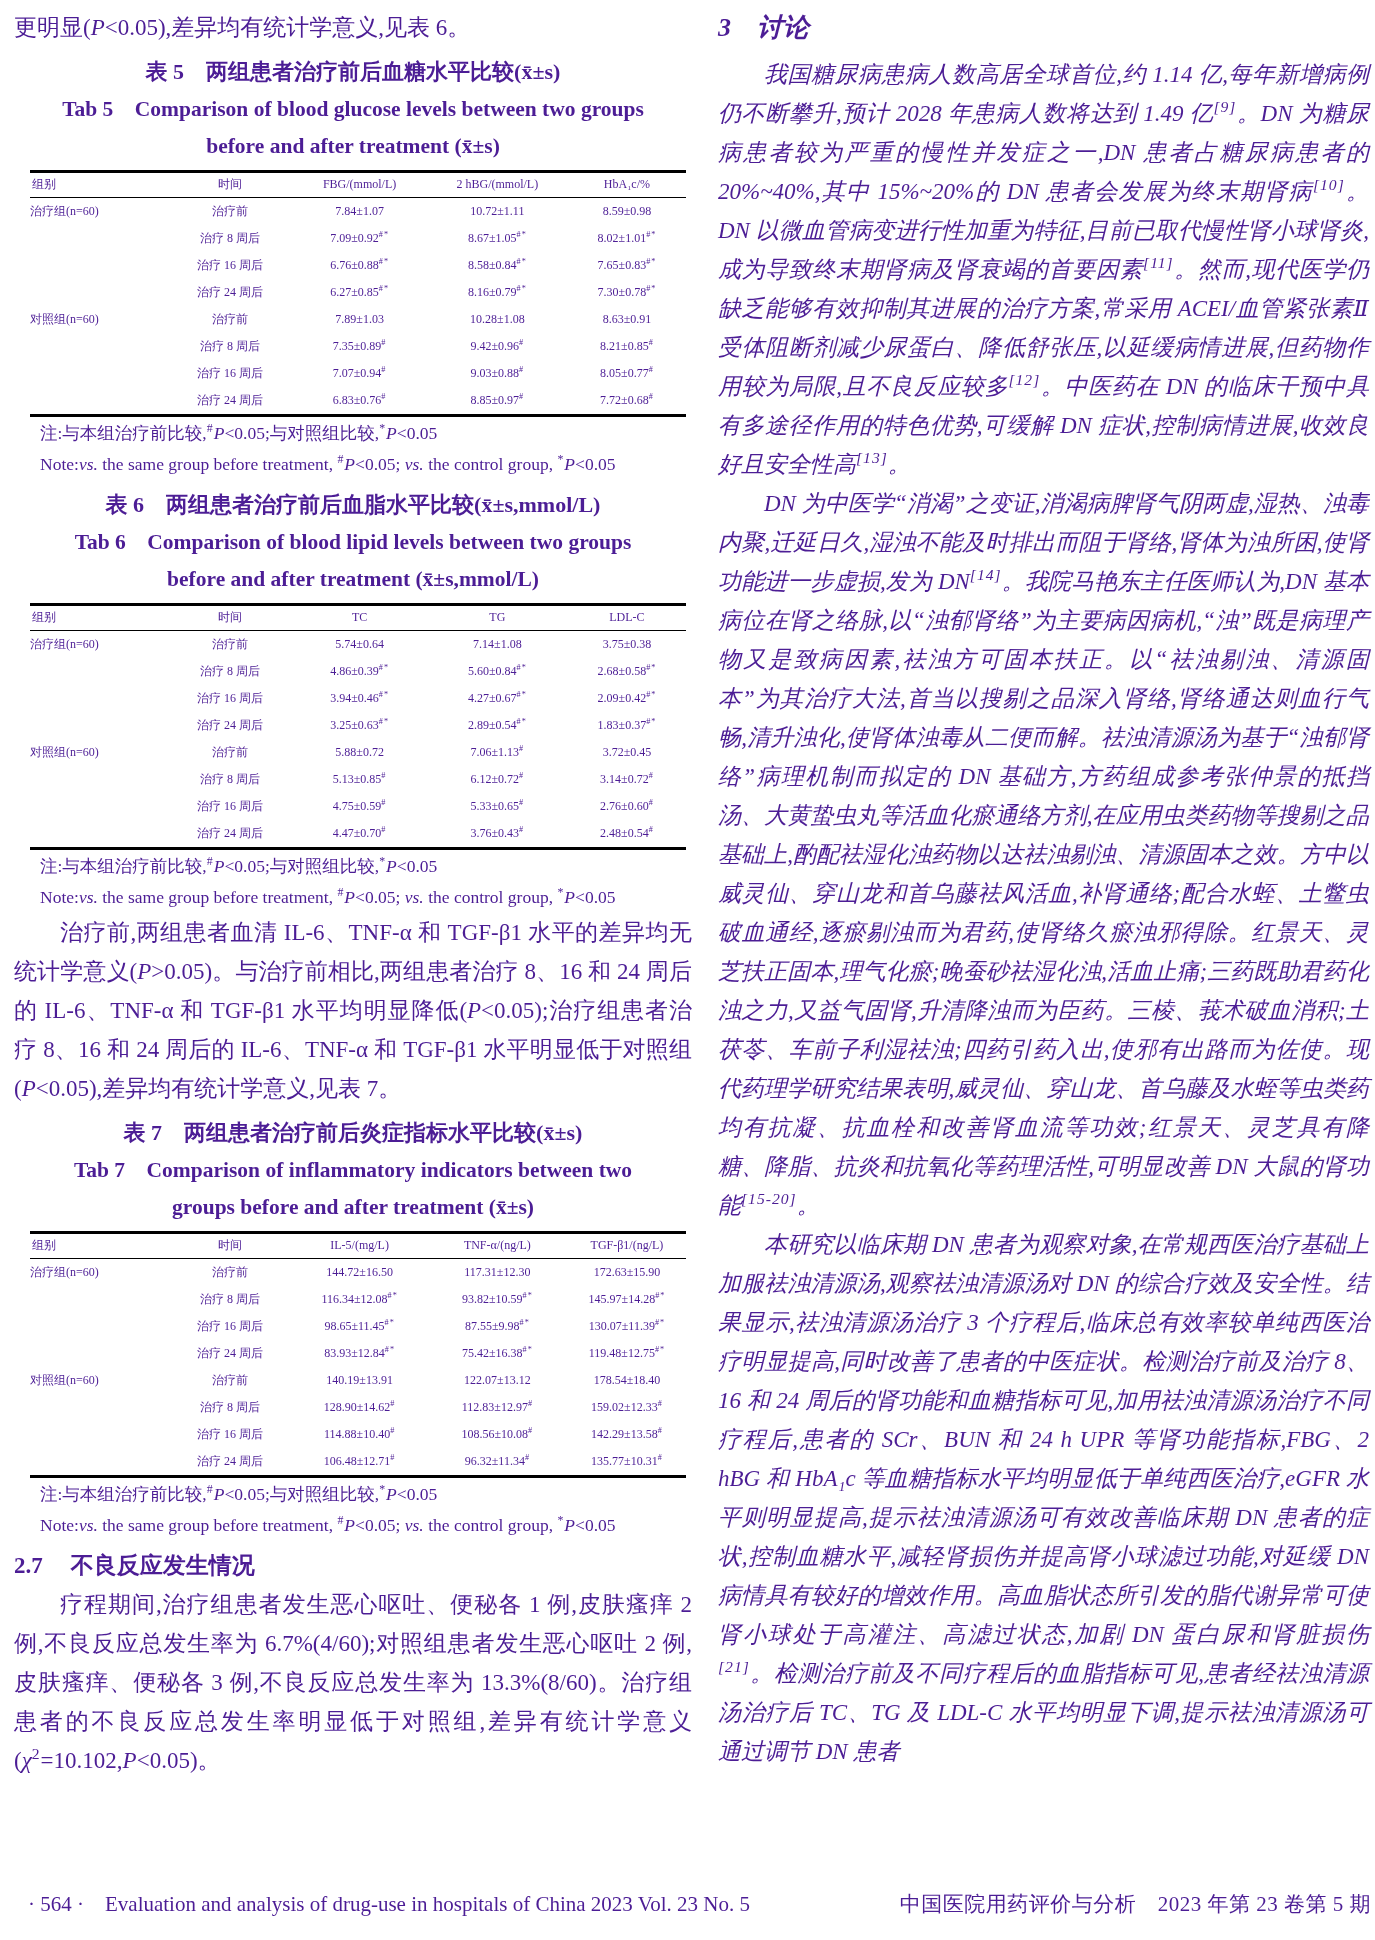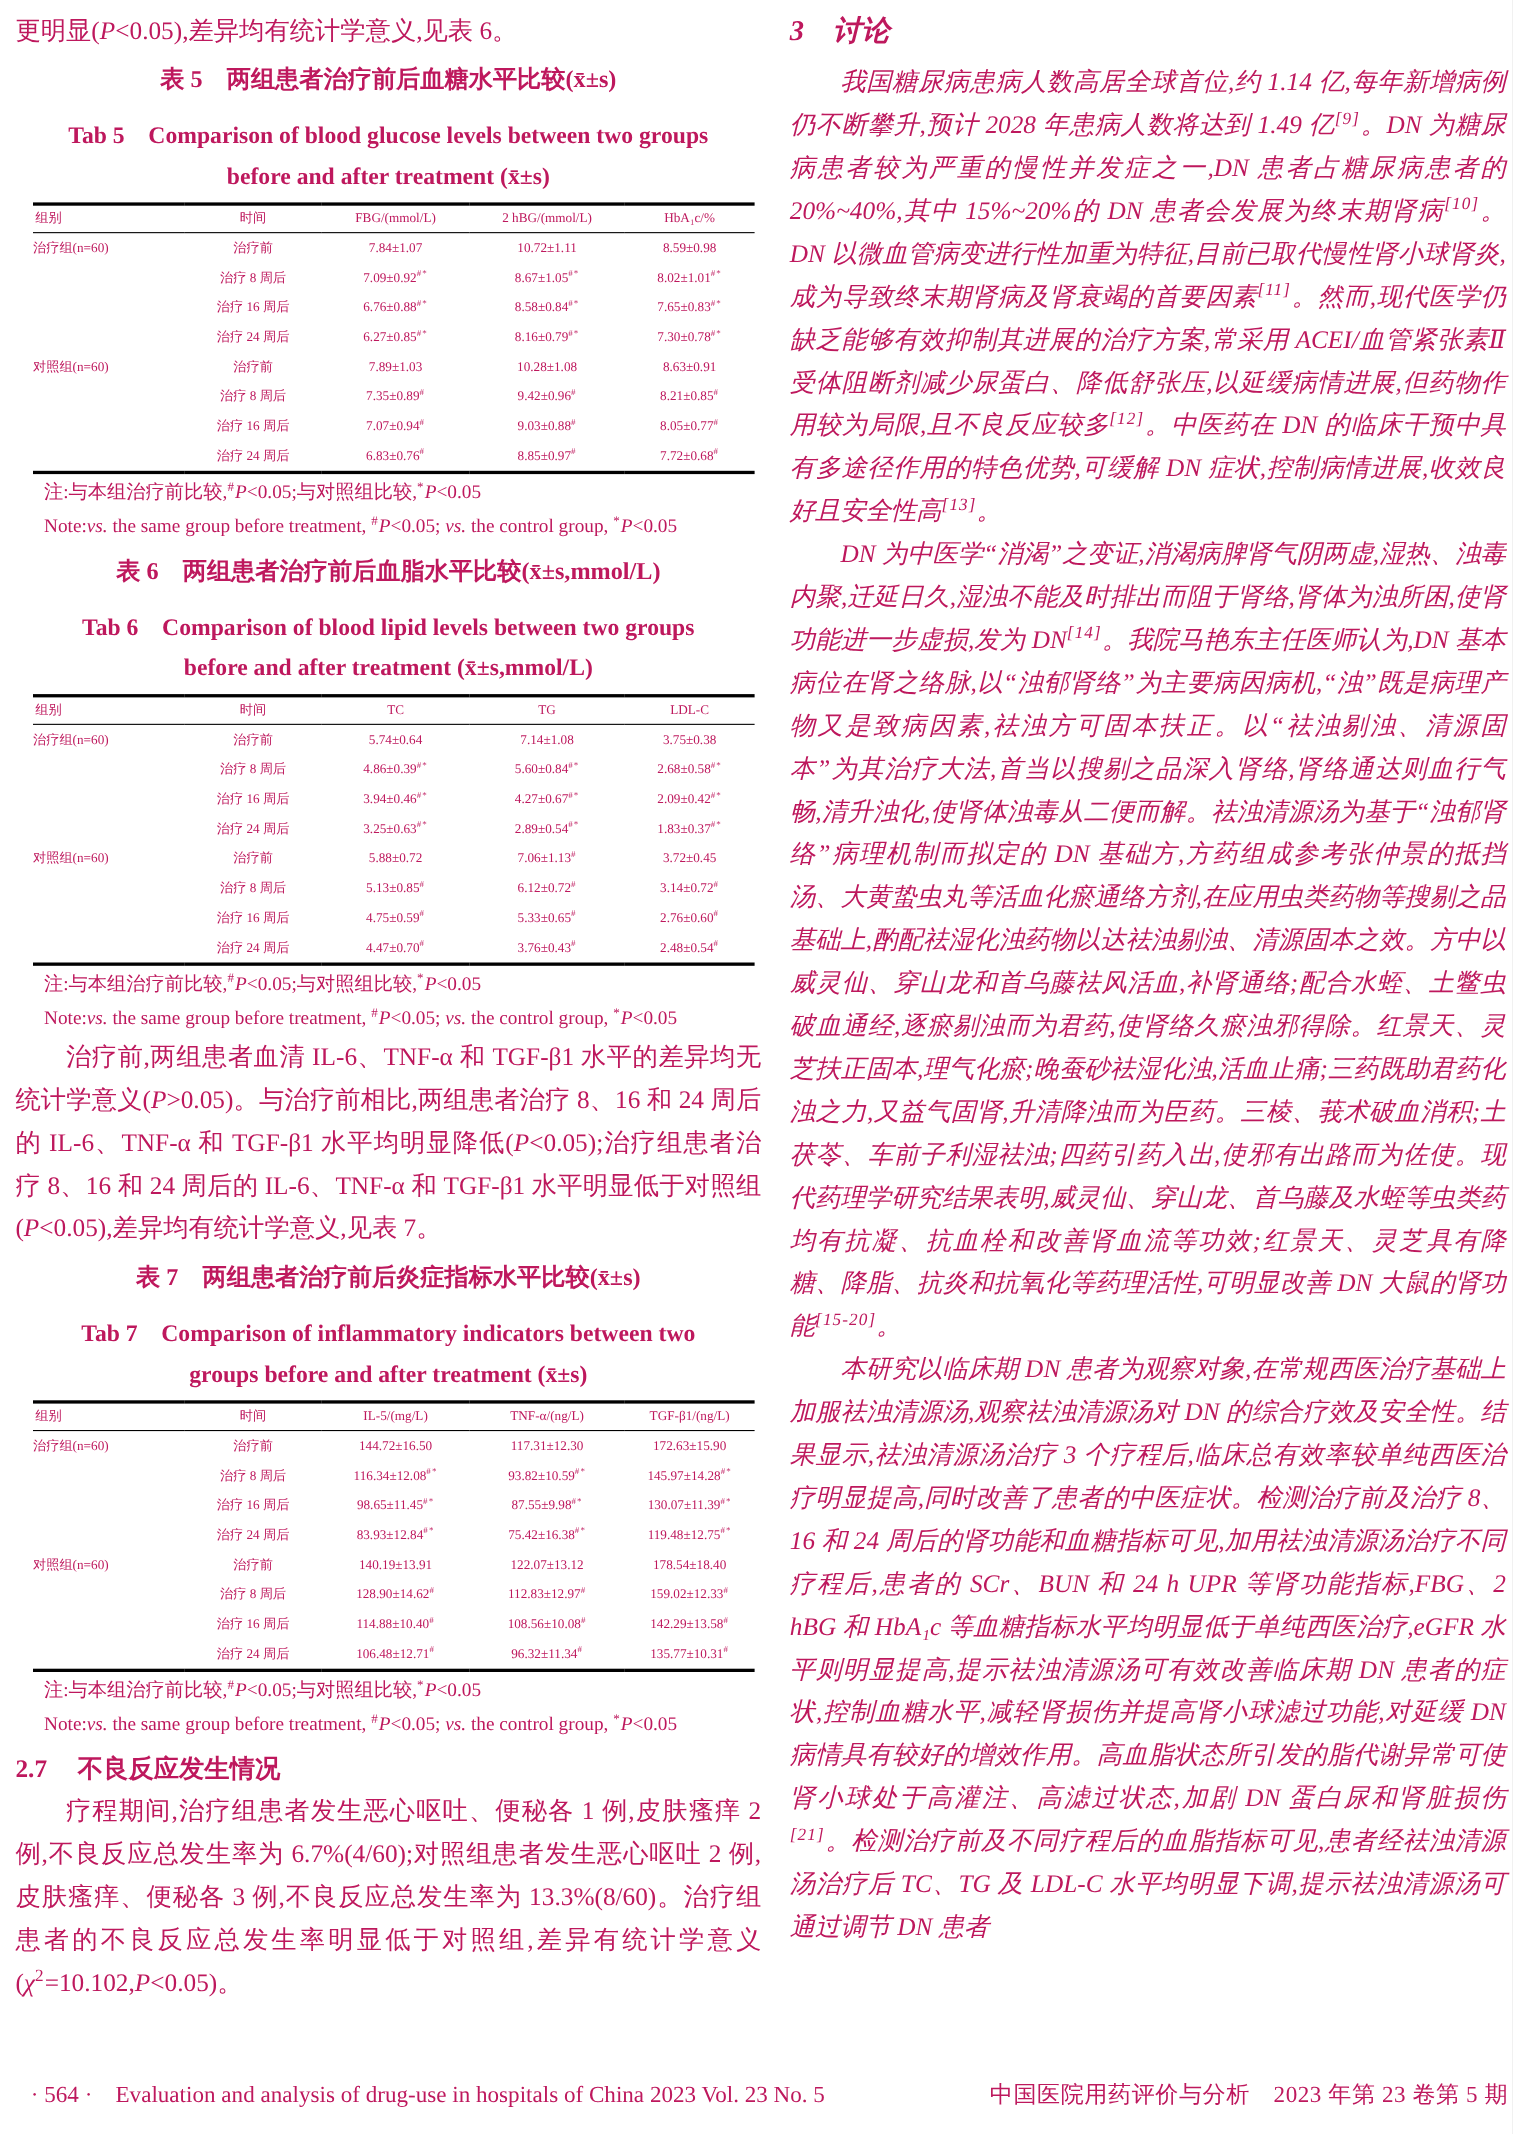--- a/index.html
+++ b/index.html
@@ -2,21 +2,21 @@
 <html><head>
 <meta charset="utf-8">
 <style>
   html, body { margin: 0; padding: 0; background: #e8e8e8; }
   .page {
     position: relative;
     width: 1375px;
     height: 1940px;
     margin: 0 auto;
     background: #ffffff;
-    color: #be185d;
+    color: #4c1d95;
     font-family: "Liberation Serif", "DejaVu Serif", serif;
     box-sizing: border-box;
     padding: 8px 14px 0 14px;
     overflow: hidden;
   }
   .columns { display: flex; gap: 26px; }
   .col-left  { width: 678px; flex: none; }
   .col-right { width: 651px; flex: none; font-style: italic; }
 
   .body-line, .para {
@@ -32,21 +32,21 @@
     font-weight: bold;
     font-size: 22px;
     line-height: 34px;
     margin: 8px 0 2px 0;
   }
   .tbl-caption-en {
     text-align: center;
     font-weight: bold;
     font-size: 21.5px;
     line-height: 37px;
-    margin: 16px 0 5px 0;
+    margin: 2px 0 5px 0;
     padding: 0 30px;
   }
 
   .datatable {
     width: 656px;
     margin: 0 0 0 16px;
     border-collapse: collapse;
     border-top: 3px solid #000;
     border-bottom: 3px solid #000;
     font-size: 12px;

